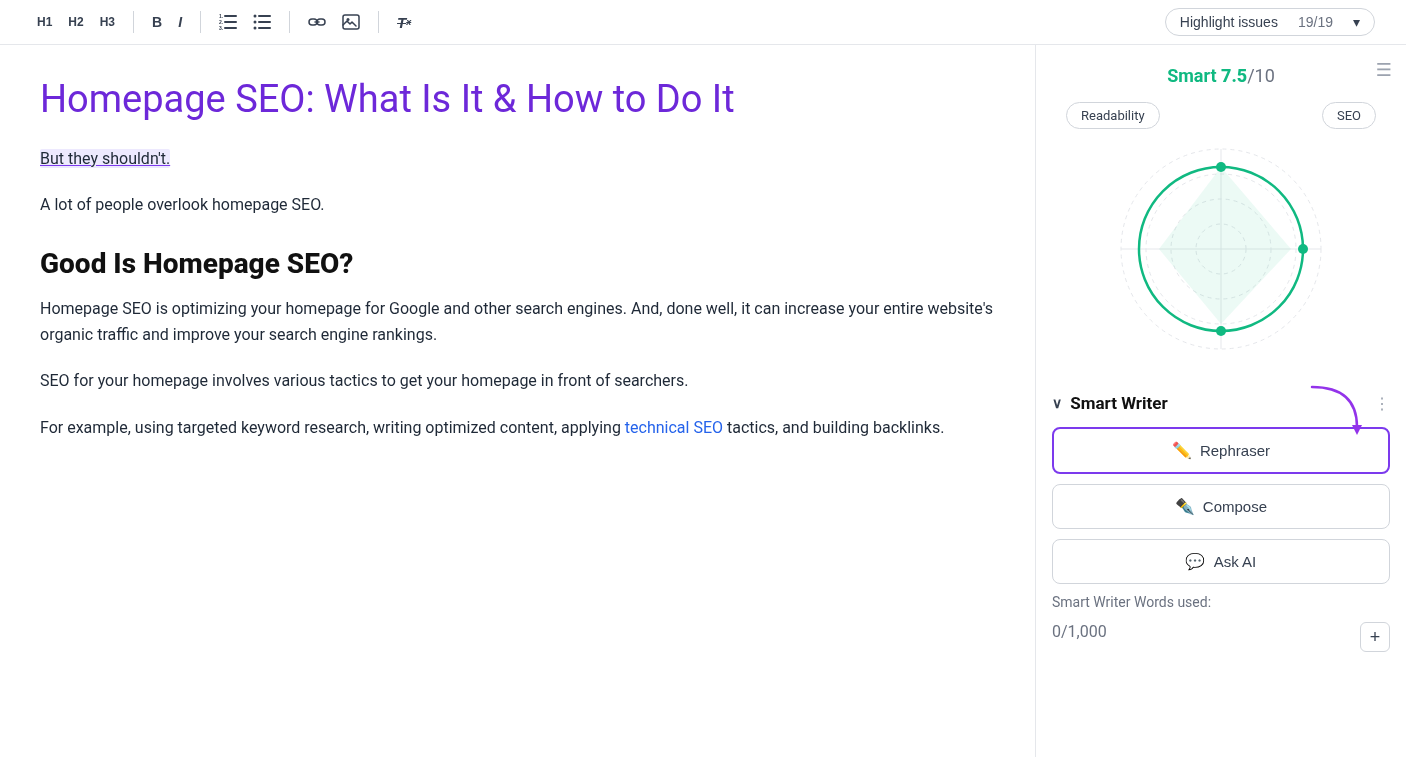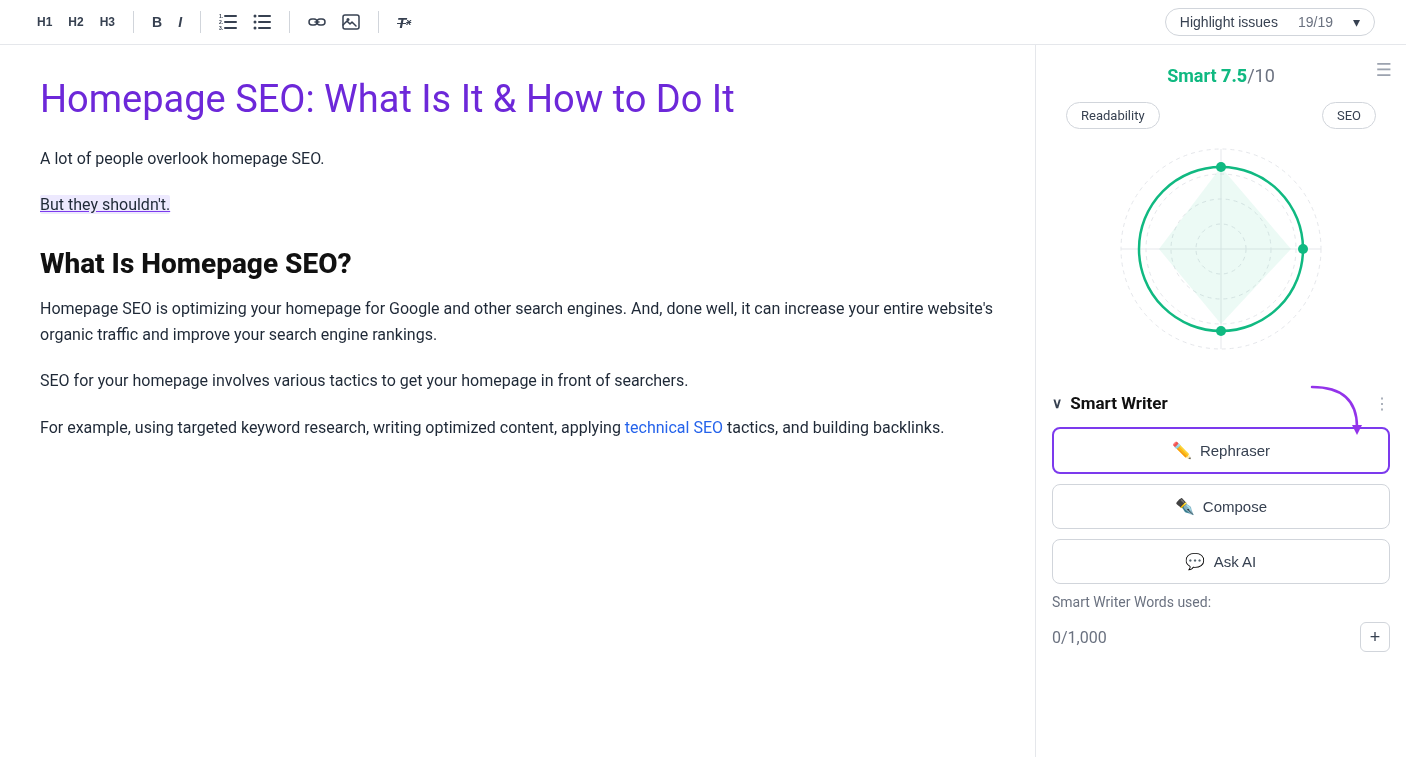--- a/index.html
+++ b/index.html
@@ -101,21 +101,21 @@
       margin-bottom: 10px;
     }
     .smart-writer-btn.rephraser {
       border-color: #7c3aed; border-width: 2px; color: #374151;
     }
 
     .words-used-label { font-size: 14px; color: #6b7280; margin: 10px 0 12px; }
     .words-used-count { font-size: 16px; font-weight: 700; color: #111; }
     .words-used-count span { color: #6b7280; font-weight: 400; }
 
-    .words-used-row { display: flex; align-items: center; justify-content: space-between; gap: 29px; }
+    .words-used-row { display: flex; align-items: flex-start; justify-content: space-between; gap: 29px; }
     .plus-btn {
       width: 30px; height: 30px; border: 1.5px solid #d1d5db;
       border-radius: 6px; display: flex; align-items: center; justify-content: center;
       cursor: pointer; font-size: 18px; color: #374151; background: #fff;
     }
 
     
     .right-panel::-webkit-scrollbar { width: 6px; }
     .right-panel::-webkit-scrollbar-track { background: #f1f1f1; }
     .right-panel::-webkit-scrollbar-thumb { background: #c4c4c4; border-radius: 3px; }
@@ -178,25 +178,25 @@
     <span>Highlight issues</span>
     <span class="highlight-count">19/19</span>
     <span>▾</span>
   </button>
 </div>
 
 <div class="main-layout">
 
   <div class="editor-area">
     <h1>Homepage SEO: What Is It &amp; How to Do It</h1>
-    <p>A lot of people overlook homepage SEO.</p>
     <p>
       <span class="highlighted-text underline-purple">But they shouldn't.</span>
     </p>
-    <h2>What Is Homepage SEO?</h2>
+    <p>A lot of people overlook homepage SEO.</p>
+    <h2>Good Is Homepage SEO?</h2>
     <p>Homepage SEO is optimizing your homepage for Google and other search engines. And, done well, it can increase your entire website's organic traffic and improve your search engine rankings.</p>
     <p>SEO for your homepage involves various tactics to get your homepage in front of searchers.</p>
     <p>
       <span>For example, using targeted keyword research, writing optimized content, applying </span><a class="link-text">technical SEO</a><span> tactics, and building backlinks.</span>
     </p>
   </div>
 
   <div class="right-panel">
     <div class="panel-menu-icon">☰</div>
 

